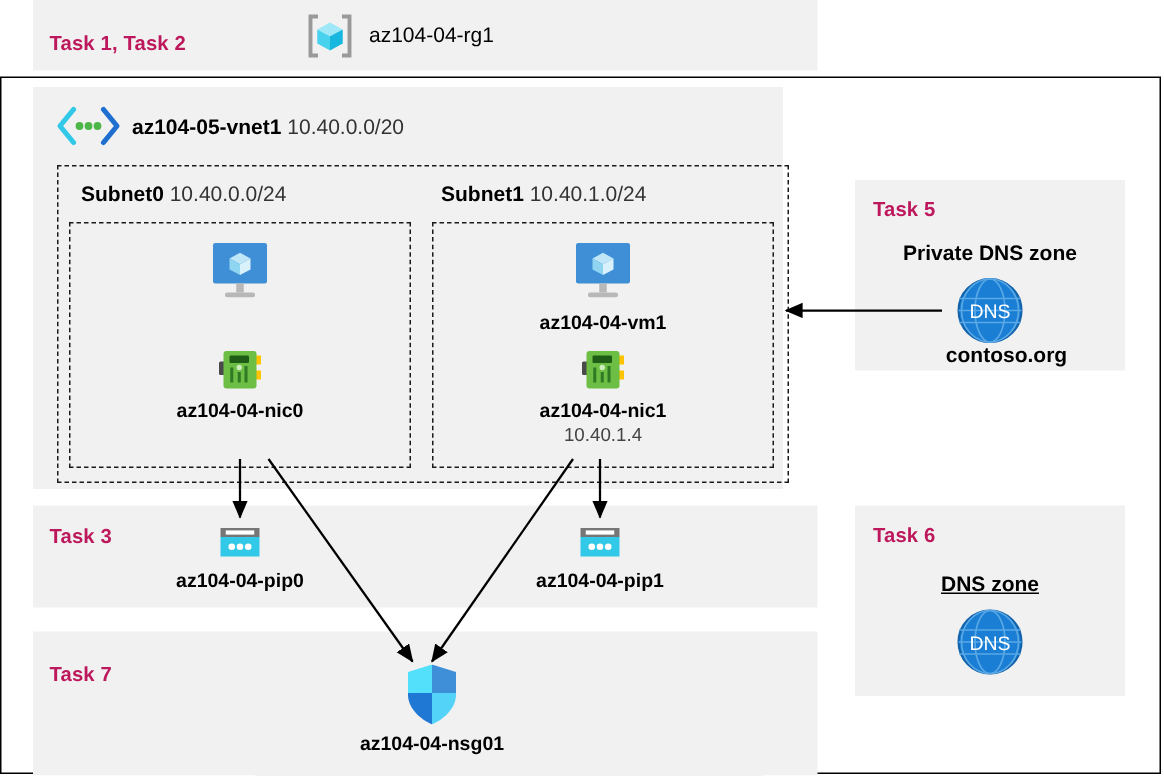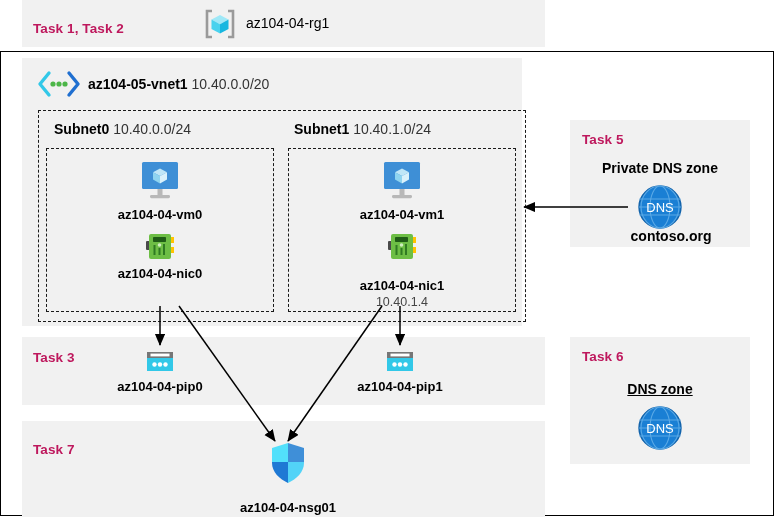--- a/index.html
+++ b/index.html
@@ -87,21 +87,20 @@
   <div>
     <svg class="ic" width="50" height="44" viewBox="0 0 50 44">
       <rect x="7" y="2" width="36" height="27" rx="1.5" fill="#3e8fd6"></rect>
       <polygon points="25,8.5 32,12.3 25,16.1 18,12.3" fill="#bfe6f7"></polygon>
       <polygon points="18,12.3 25,16.1 25,23.4 18,19.6" fill="#8fd4f0"></polygon>
       <polygon points="25,16.1 32,12.3 32,19.6 25,23.4" fill="#d9f1fb"></polygon>
       <rect x="22.5" y="29" width="5" height="6" fill="#b8b8b8"></rect>
       <rect x="15" y="35" width="20" height="3.2" rx="1.4" fill="#b8b8b8"></rect>
     </svg>
   </div>
-  <div class="node-label" style="margin-top:3px;">az104-04-vm0</div>
 </div>
 
 <div class="node" style="left:100px;top:230px;width:120px;">
   <div>
     <svg class="ic" width="40" height="34" viewBox="0 0 40 34">
       <rect x="29" y="7" width="5" height="6" fill="#ffc400"></rect>
       <rect x="29" y="17" width="5" height="6" fill="#ffc400"></rect>
       <rect x="6" y="11" width="5" height="9" rx="1" fill="#4a4a4a"></rect>
       <rect x="9" y="4" width="22" height="25" rx="2" fill="#6dbe45"></rect>
       <rect x="13" y="7" width="13" height="5" rx="0.8" fill="#1f5c16"></rect>
@@ -135,21 +134,21 @@
       <rect x="29" y="17" width="5" height="6" fill="#ffc400"></rect>
       <rect x="6" y="11" width="5" height="9" rx="1" fill="#4a4a4a"></rect>
       <rect x="9" y="4" width="22" height="25" rx="2" fill="#6dbe45"></rect>
       <rect x="13" y="7" width="13" height="5" rx="0.8" fill="#1f5c16"></rect>
       <rect x="13.5" y="15" width="2" height="10" fill="#2f7a22"></rect>
       <rect x="18.5" y="18" width="2" height="7" fill="#2f7a22"></rect>
       <rect x="23" y="14" width="2" height="11" fill="#2f7a22"></rect>
       <circle cx="19.5" cy="15" r="1.8" fill="#cfeec0"></circle>
     </svg>
   </div>
-  <div class="node-label" style="margin-top:14px;">az104-04-nic1</div>
+  <div class="node-label" style="margin-top:2px;">az104-04-nic1</div>
   <div class="node-sub">10.40.1.4</div>
 </div>
 
 <div class="panel task3-panel"></div>
 <div class="task-label" style="left:33px;top:350px;">Task 3</div>
 
 <div class="node" style="left:110px;top:349px;width:100px;">
   <div>
     <svg class="ic" width="34" height="28" viewBox="0 0 34 28">
       <rect x="4" y="3" width="26" height="6" fill="#767676"></rect>
@@ -189,21 +188,21 @@
         </clipPath>
       </defs>
       <g clip-path="url(#shieldclip)">
         <rect x="2" y="0" width="18" height="21" fill="#52e0fb"></rect>
         <rect x="20" y="0" width="19" height="21" fill="#3f8fd8"></rect>
         <rect x="2" y="21" width="18" height="24" fill="#1f79d4"></rect>
         <rect x="20" y="21" width="19" height="24" fill="#52d3f7"></rect>
       </g>
     </svg>
   </div>
-  <div class="node-label" style="margin-top:15px;">az104-04-nsg01</div>
+  <div class="node-label" style="margin-top:3px;">az104-04-nsg01</div>
 </div>
 
 <div class="panel task5-panel"></div>
 <div class="task-label" style="left:582px;top:132px;">Task 5</div>
 <div class="section-title" style="left:570px;top:160px;width:180px;">Private DNS zone</div>
 <div style="position:absolute;left:630px;top:183px;width:60px;height:48px;">
   <svg class="ic" width="60" height="48" viewBox="0 0 60 48">
     <circle cx="30" cy="24" r="21" fill="#1a7fd4"></circle>
     <circle cx="30" cy="24" r="21" fill="none" stroke="#1263ab" stroke-width="1.4"></circle>
     <ellipse cx="30" cy="24" rx="10" ry="21" fill="none" stroke="#5aa9e6" stroke-width="1.1"></ellipse>

